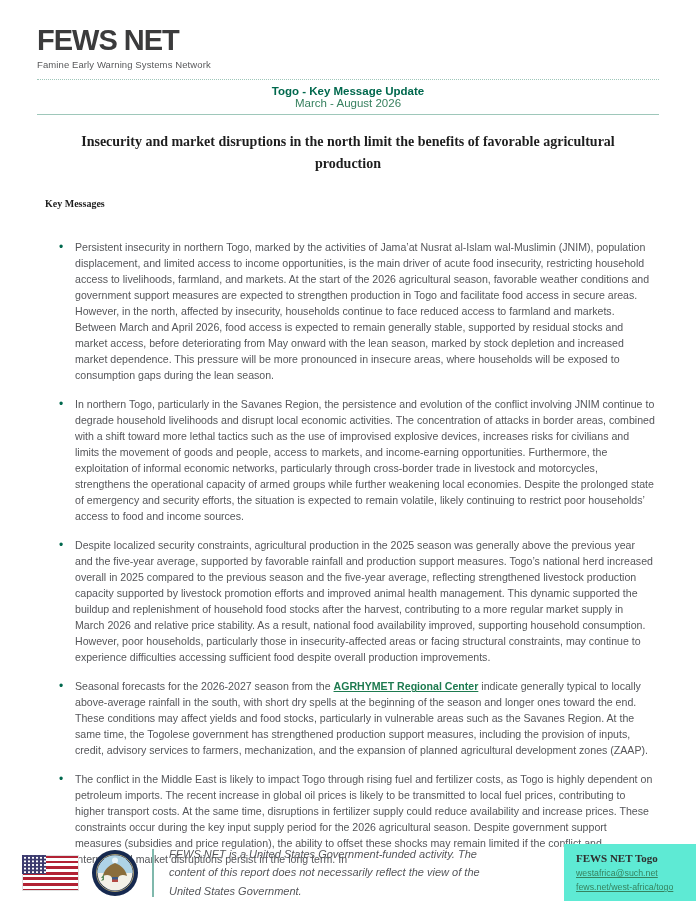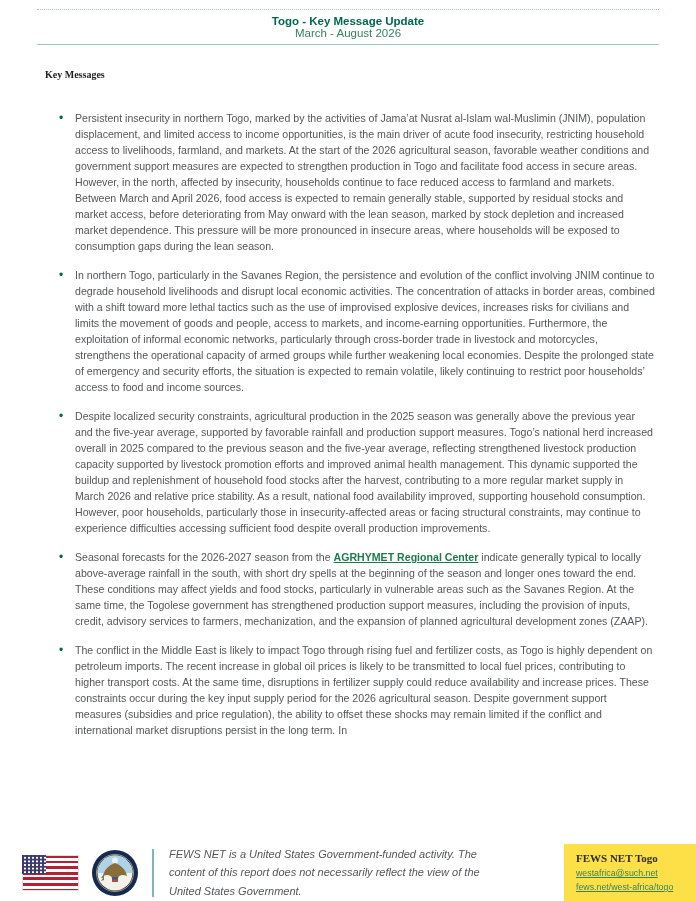--- a/index.html
+++ b/index.html
@@ -64,47 +64,52 @@
   }
   .seal { margin-left:13px; flex:0 0 auto; }
   .footer-divider {
     width:2px; height:48px; background:#7fb8ac; margin-left:14px; flex:0 0 auto;
   }
   .disclaimer {
     margin-left:15px; width:345px; font-size:11px; font-style:italic;
     color:#55565a; line-height:1.65;
   }
   .contact-box {
-    margin-left:auto; background:#fde047; width:132px; height:57px;
+    margin-left:auto; background:#5eead4; width:132px; height:57px;
     padding:8px 12px 6px 12px;
   }
   .contact-title {
     font-family:"Liberation Serif", serif; font-weight:bold;
     font-size:11px; color:#2e2e2e;
   }
   .contact-link {
     display:block; font-size:8.8px; color:#36835f; text-decoration:underline;
     margin-top:4px; cursor:pointer;
   }
 </style>
 </head>
 <body>
 
 <div class="page">
 
+  <div class="header">
+    <div class="logo">FEWS NET</div>
+    <div class="tagline">Famine Early Warning Systems Network</div>
+  </div>
 
   <div class="rule-dotted"></div>
 
   <div class="report-bar">
     <span class="report-title">Togo - Key Message Update</span>
     <span class="report-dates">March - August 2026</span>
   </div>
 
   <div class="rule-solid"></div>
 
+  <div class="doc-title">Insecurity and market disruptions in the north limit the benefits of favorable agricultural production</div>
 
   <div class="section-heading">Key Messages</div>
 
   <ul class="messages">
     <li>
       <span>Persistent insecurity in northern Togo, marked by the activities of Jama’at Nusrat al-Islam wal-Muslimin (JNIM), population displacement, and limited access to income opportunities, is the main driver of acute food insecurity, restricting household access to livelihoods, farmland, and markets. At the start of the 2026 agricultural season, favorable weather conditions and government support measures are expected to strengthen production in Togo and facilitate food access in secure areas. However, in the north, affected by insecurity, households continue to face reduced access to farmland and markets. Between March and April 2026, food access is expected to remain generally stable, supported by residual stocks and market access, before deteriorating from May onward with the lean season, marked by stock depletion and increased market dependence. This pressure will be more pronounced in insecure areas, where households will be exposed to consumption gaps during the lean season.</span>
     </li>
     <li>
       <span>In northern Togo, particularly in the Savanes Region, the persistence and evolution of the conflict involving JNIM continue to degrade household livelihoods and disrupt local economic activities. The concentration of attacks in border areas, combined with a shift toward more lethal tactics such as the use of improvised explosive devices, increases risks for civilians and limits the movement of goods and people, access to markets, and income-earning opportunities. Furthermore, the exploitation of informal economic networks, particularly through cross-border trade in livestock and motorcycles, strengthens the operational capacity of armed groups while further weakening local economies. Despite the prolonged state of emergency and security efforts, the situation is expected to remain volatile, likely continuing to restrict poor households’ access to food and income sources.</span>
     </li>

